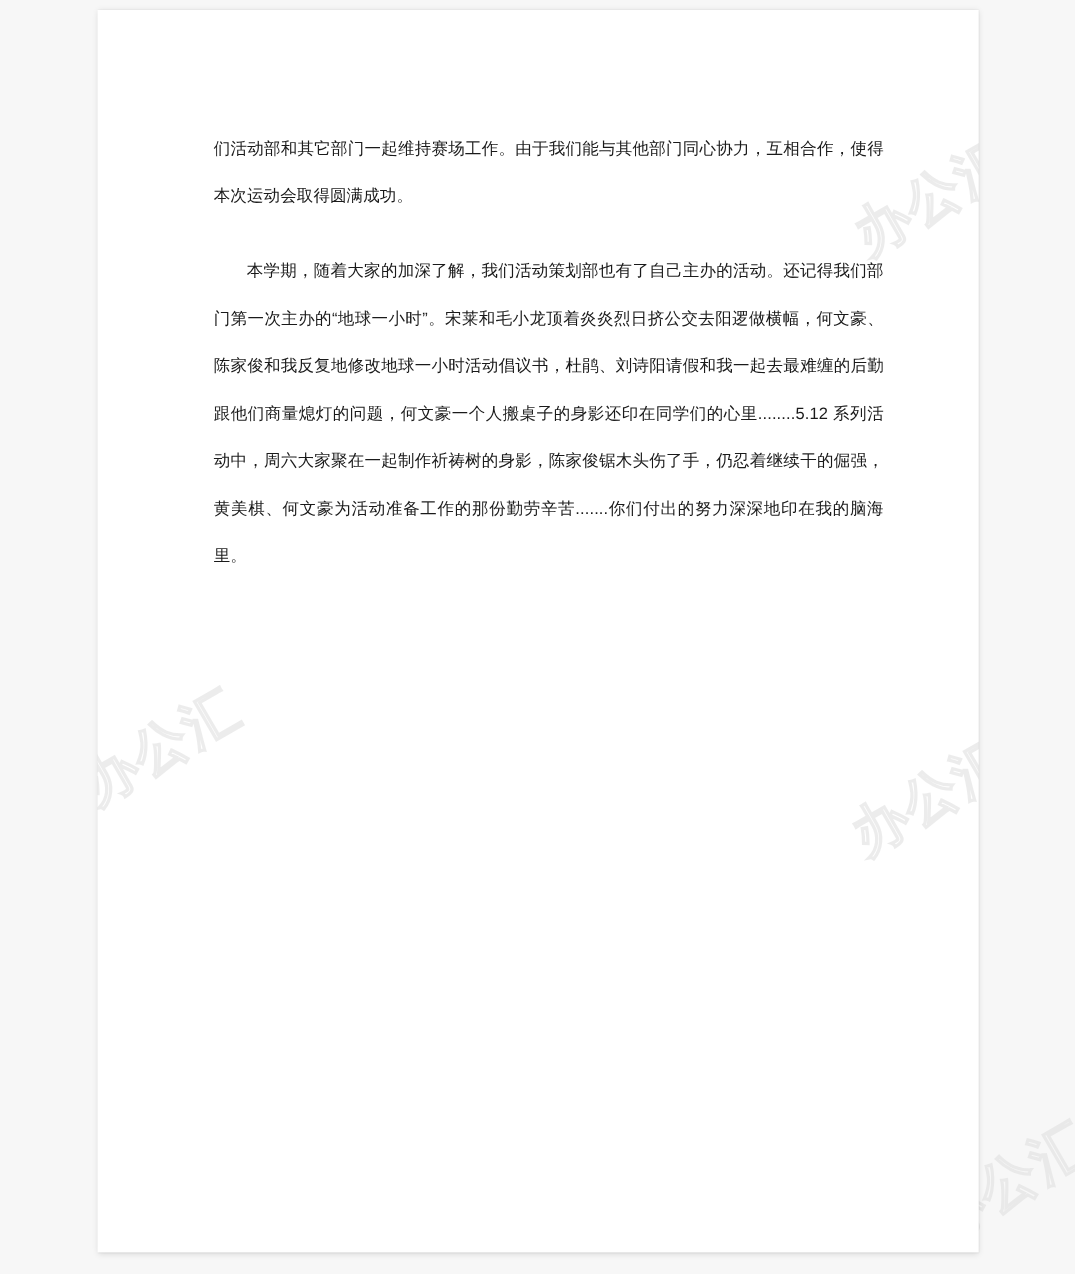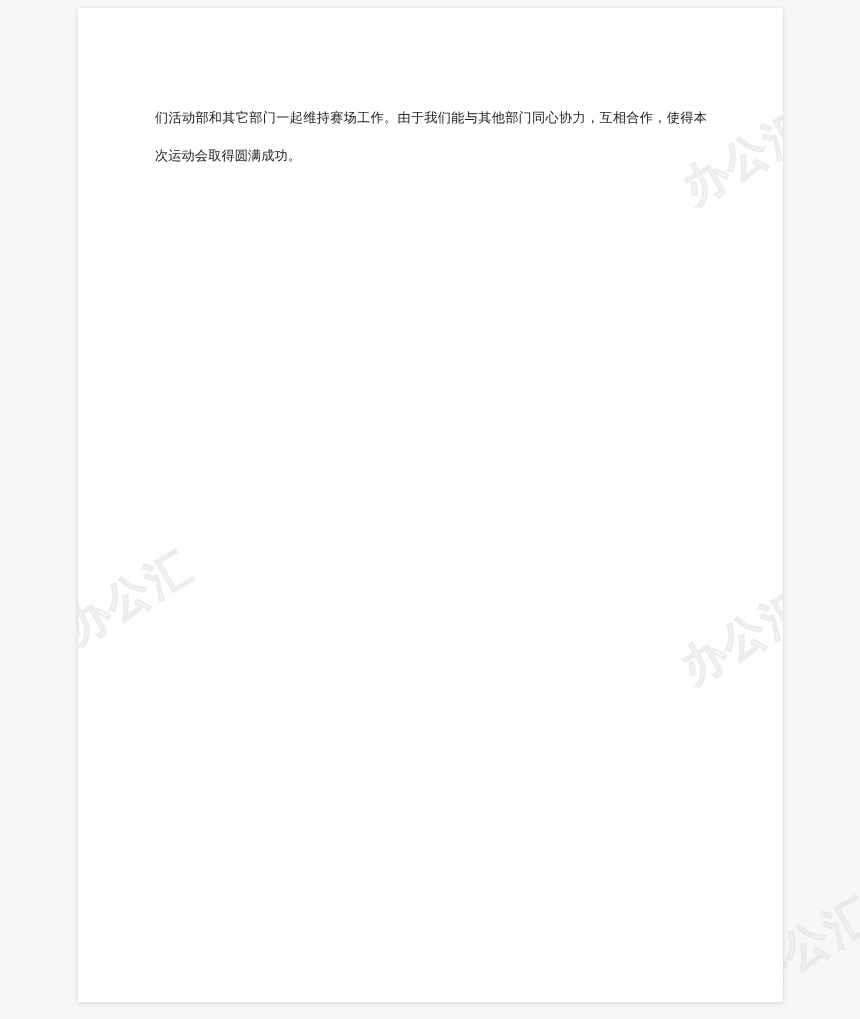--- a/index.html
+++ b/index.html
@@ -73,28 +73,28 @@
 
   
   #doc-body {
     position: absolute;
     left: 77px;
     top: 92px;
     width: 552px;
     z-index: 2;
   }
   .para {
-    margin: 0 0 22px 0;
+    margin: 0 0 22px 16px;
     font-size: 13.2px;
     line-height: 38px;
     color: #1a1a1a;
     text-align: justify;
     text-justify: inter-ideograph;
     letter-spacing: 0.1px;
-    font-family: Liberation Mono, monospace;
+    font-family: Liberation Sans, sans-serif;
   }
   .para.indent {
     text-indent: 2em;
   }
   .para:last-child { margin-bottom: 0; }
 </style>
 </head>
 <body>
 
 <div id="bg-watermark-layer">
@@ -104,15 +104,16 @@
 <div id="page">
 
   <div id="page-watermark-layer">
     <div class="pg-wm p1">办公汇</div>
     <div class="pg-wm p2">办公汇</div>
     <div class="pg-wm p3">办公汇</div>
   </div>
 
   <div id="doc-body">
     <p class="para">们活动部和其它部门一起维持赛场工作。由于我们能与其他部门同心协力，互相合作，使得本次运动会取得圆满成功。</p>
+    <p class="para indent">本学期，随着大家的加深了解，我们活动策划部也有了自己主办的活动。还记得我们部门第一次主办的“地球一小时”。宋莱和毛小龙顶着炎炎烈日挤公交去阳逻做横幅，何文豪、陈家俊和我反复地修改地球一小时活动倡议书，杜鹃、刘诗阳请假和我一起去最难缠的后勤跟他们商量熄灯的问题，何文豪一个人搬桌子的身影还印在同学们的心里........5.12 系列活动中，周六大家聚在一起制作祈祷树的身影，陈家俊锯木头伤了手，仍忍着继续干的倔强，黄美棋、何文豪为活动准备工作的那份勤劳辛苦.......你们付出的努力深深地印在我的脑海里。</p>
   </div>
 
 </div>
 
 </body></html>

